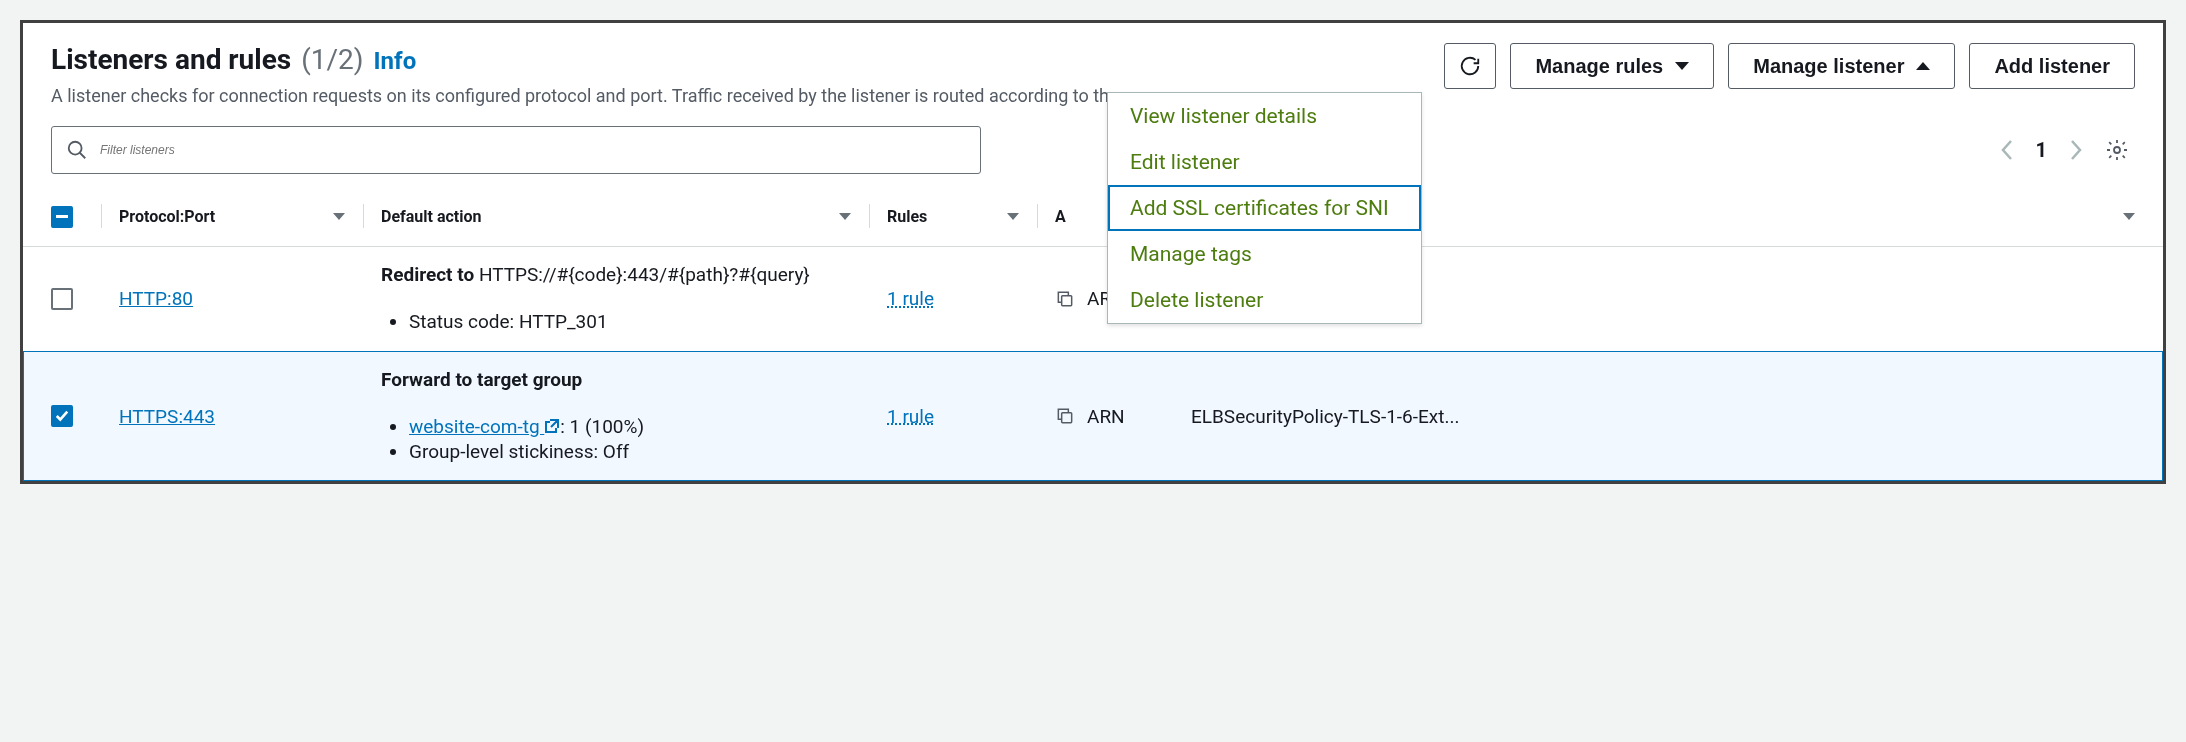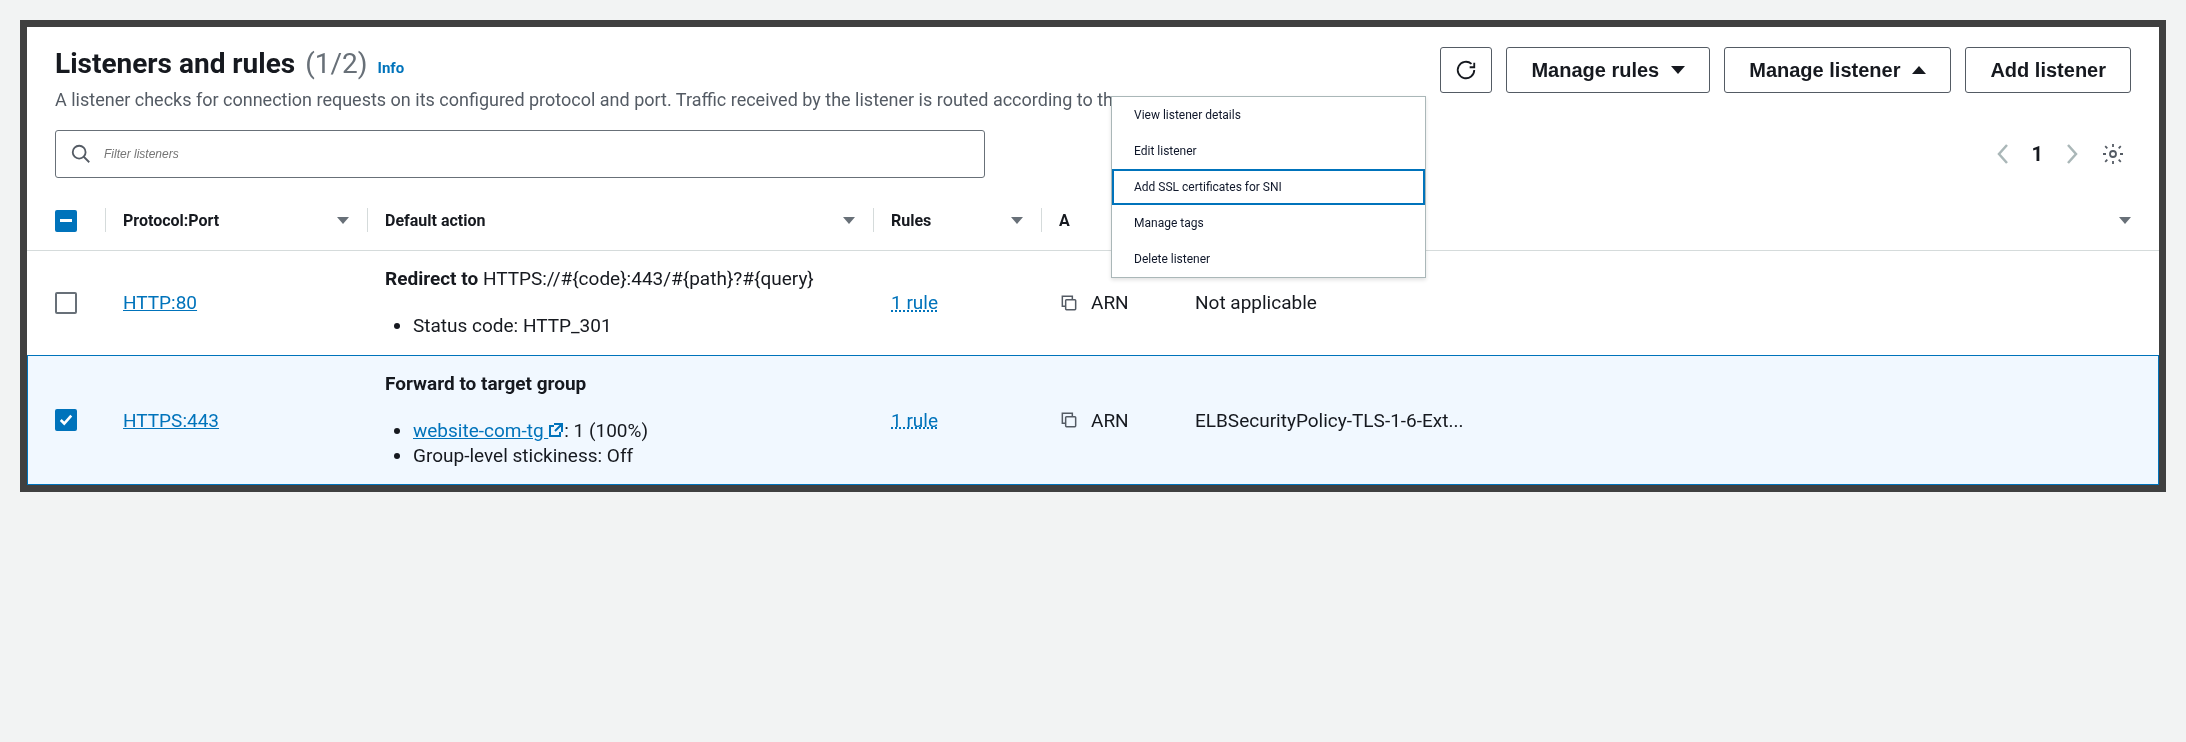--- a/index.html
+++ b/index.html
@@ -5,40 +5,40 @@
   * { box-sizing: border-box; margin: 0; padding: 0; }
   body {
     font-family: -apple-system, BlinkMacSystemFont, "Segoe UI", Roboto, "Helvetica Neue", Arial, sans-serif;
     background: #f2f3f3;
     padding: 20px;
     color: #16191f;
     font-size: 20px;
   }
   .panel {
     background: #fff;
-    border: 7px solid #404040;
+    border: 3px solid #404040;
     position: relative;
   }
   .header-row {
     display: flex;
     align-items: flex-start;
     justify-content: space-between;
     padding: 20px 28px 4px 28px;
   }
   .heading-block { flex: 1; }
   .title {
     font-size: 28px;
     font-weight: 700;
     display: flex;
     align-items: baseline;
     gap: 10px;
     line-height: 1.2;
   }
   .title-count { color: #687078; font-weight: 400; }
-  .info-link { color: #0073bb; font-size: 15px; font-weight: 700; cursor: pointer; }
+  .info-link { color: #0073bb; font-size: 24px; font-weight: 700; cursor: pointer; }
   .subtitle { color: #545b64; font-size: 18px; margin-top: 8px; }
   .actions {
     display: flex;
     gap: 14px;
     align-items: center;
     flex-shrink: 0;
   }
   .btn {
     border: 1.5px solid #545b64;
     border-radius: 3px;
@@ -69,22 +69,22 @@
     top: 69px;
     left: 1084px;
     width: 315px;
     background: #fff;
     border: 1px solid #aab7b8;
     box-shadow: 0 2px 4px rgba(0,0,0,0.12);
     z-index: 50;
   }
   .dropdown-item {
     padding: 11px 22px;
-    font-size: 12px;
-    color: #0f172a;
+    font-size: 21px;
+    color: #4d7c0f;
     cursor: pointer;
     white-space: nowrap;
   }
   .dropdown-item.highlighted { outline: 2px solid #0073bb; outline-offset: -2px; }
 
   .filter-row {
     display: flex;
     align-items: center;
     padding: 16px 28px 18px 28px;
     gap: 20px;

